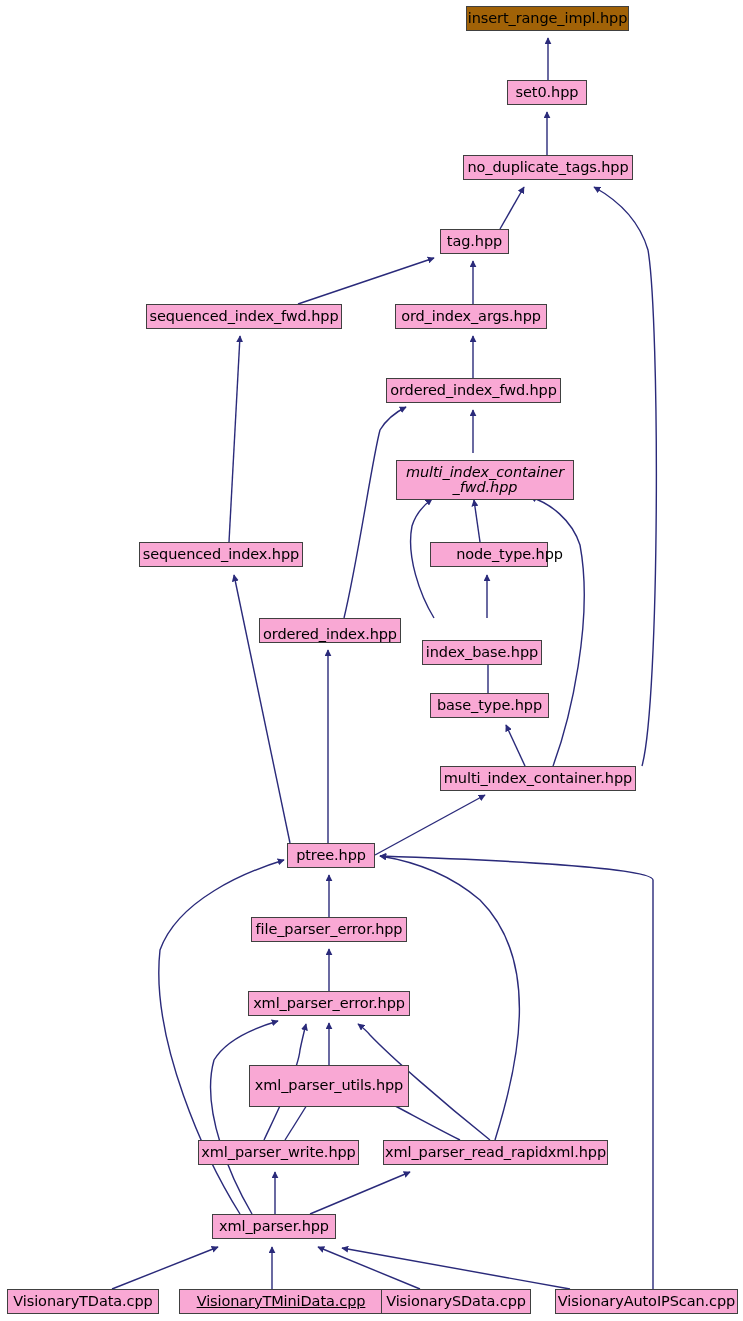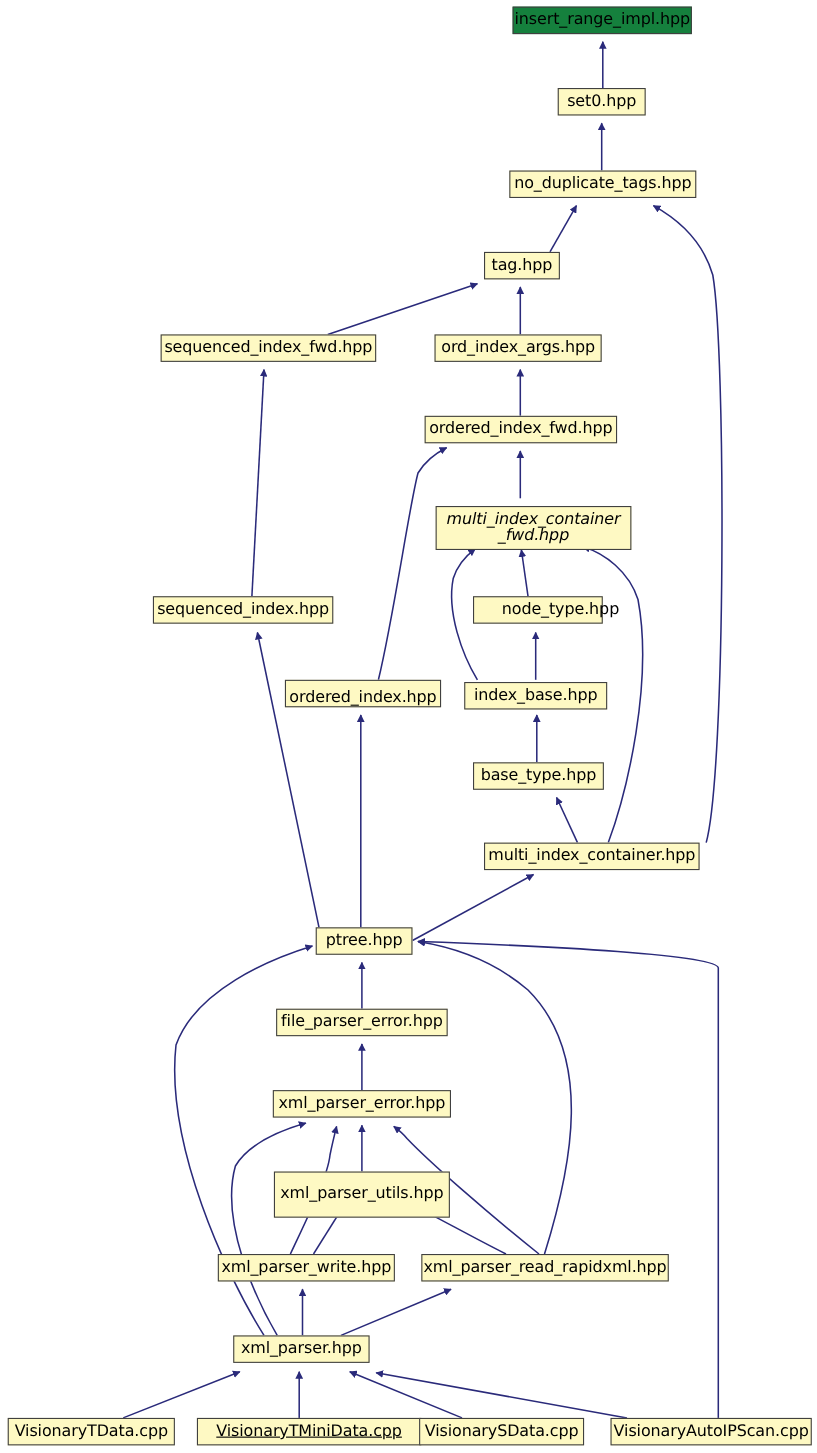--- a/index.html
+++ b/index.html
@@ -22,34 +22,34 @@
     left: 0;
     top: 0;
     width: 743px;
     height: 1321px;
     pointer-events: none;
   }
   .node {
     position: absolute;
     box-sizing: border-box;
     border: 1px solid #404040;
-    background: #fef9c3;
+    background: #f9a8d4;
     color: #000000;
     font-size: 14.5px;
     line-height: 1.04;
     display: flex;
     align-items: center;
     justify-content: center;
     text-align: center;
     white-space: pre;
     letter-spacing: -0.1px;
     z-index: 2;
   }
   .node.root {
-    background: #15803d;
+    background: #a16207;
   }
   .node .label {
     display: block;
     pointer-events: none;
   }
 </style>
 </head>
 <body>
 
 <div id="graph">
@@ -104,21 +104,21 @@
       <div class="node" style="left: 463px; top: 155px; width: 170px; height: 25px;"><span class="label">no_duplicate_tags.hpp</span></div>
       <div class="node" style="left: 440px; top: 229px; width: 69px; height: 25px;"><span class="label">tag.hpp</span></div>
       <div class="node" style="left: 146px; top: 304px; width: 196px; height: 25px;"><span class="label">sequenced_index_fwd.hpp</span></div>
       <div class="node" style="left: 395px; top: 304px; width: 152px; height: 25px;"><span class="label">ord_index_args.hpp</span></div>
       <div class="node" style="left: 386px; top: 378px; width: 175px; height: 25px;"><span class="label">ordered_index_fwd.hpp</span></div>
       <div class="node" style="left: 396px; top: 460px; width: 178px; height: 40px; font-style: italic;"><span class="label">multi_index_container
 _fwd.hpp</span></div>
       <div class="node" style="left: 139px; top: 542px; width: 164px; height: 25px; align-items: center;"><span class="label">sequenced_index.hpp</span></div>
       <div class="node" style="left: 430px; top: 542px; width: 118px; height: 25px; padding-left: 41px;"><span class="label">node_type.hpp</span></div>
       <div class="node" style="left: 259px; top: 618px; width: 142px; height: 25px; align-items: flex-end;"><span class="label">ordered_index.hpp</span></div>
-      <div class="node" style="left: 422px; top: 620px; width: 130px; height: 25px;"><span class="label">index_base.hpp</span></div>
+      <div class="node" style="left: 422px; top: 640px; width: 120px; height: 25px;"><span class="label">index_base.hpp</span></div>
       <div class="node" style="left: 430px; top: 693px; width: 119px; height: 25px;"><span class="label">base_type.hpp</span></div>
       <div class="node" style="left: 440px; top: 766px; width: 196px; height: 25px;"><span class="label">multi_index_container.hpp</span></div>
       <div class="node" style="left: 287px; top: 843px; width: 88px; height: 25px;"><span class="label">ptree.hpp</span></div>
       <div class="node" style="left: 251px; top: 917px; width: 156px; height: 25px;"><span class="label">file_parser_error.hpp</span></div>
       <div class="node" style="left: 248px; top: 991px; width: 162px; height: 25px;"><span class="label">xml_parser_error.hpp</span></div>
       <div class="node" style="left: 249px; top: 1065px; width: 160px; height: 42px;"><span class="label">xml_parser_utils.hpp</span></div>
       <div class="node" style="left: 198px; top: 1140px; width: 161px; height: 25px;"><span class="label">xml_parser_write.hpp</span></div>
       <div class="node" style="left: 383px; top: 1140px; width: 225px; height: 25px;"><span class="label">xml_parser_read_rapidxml.hpp</span></div>
       <div class="node" style="left: 212px; top: 1214px; width: 124px; height: 25px;"><span class="label">xml_parser.hpp</span></div>
       <div class="node" style="left: 7px; top: 1289px; width: 152px; height: 25px;"><span class="label">VisionaryTData.cpp</span></div>

